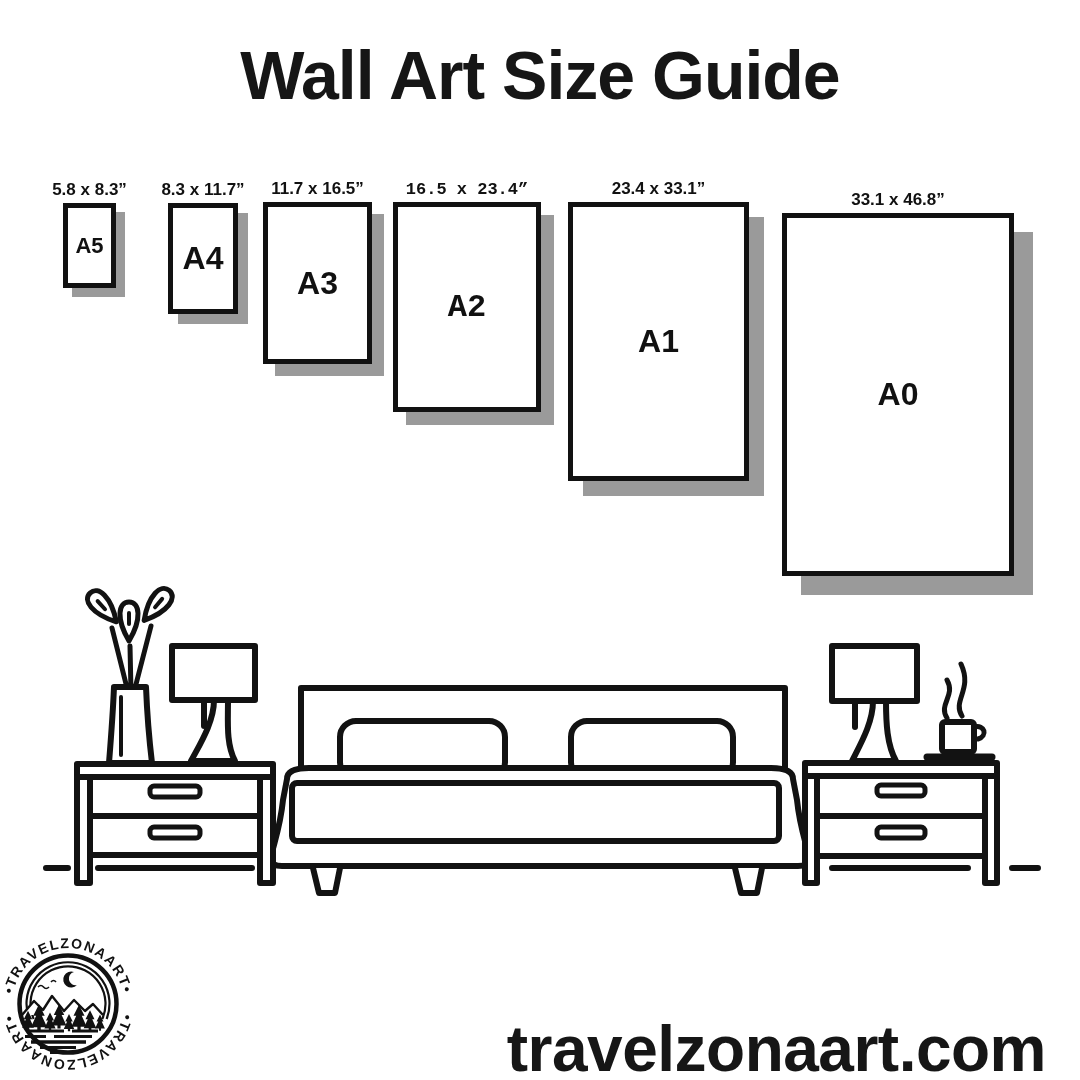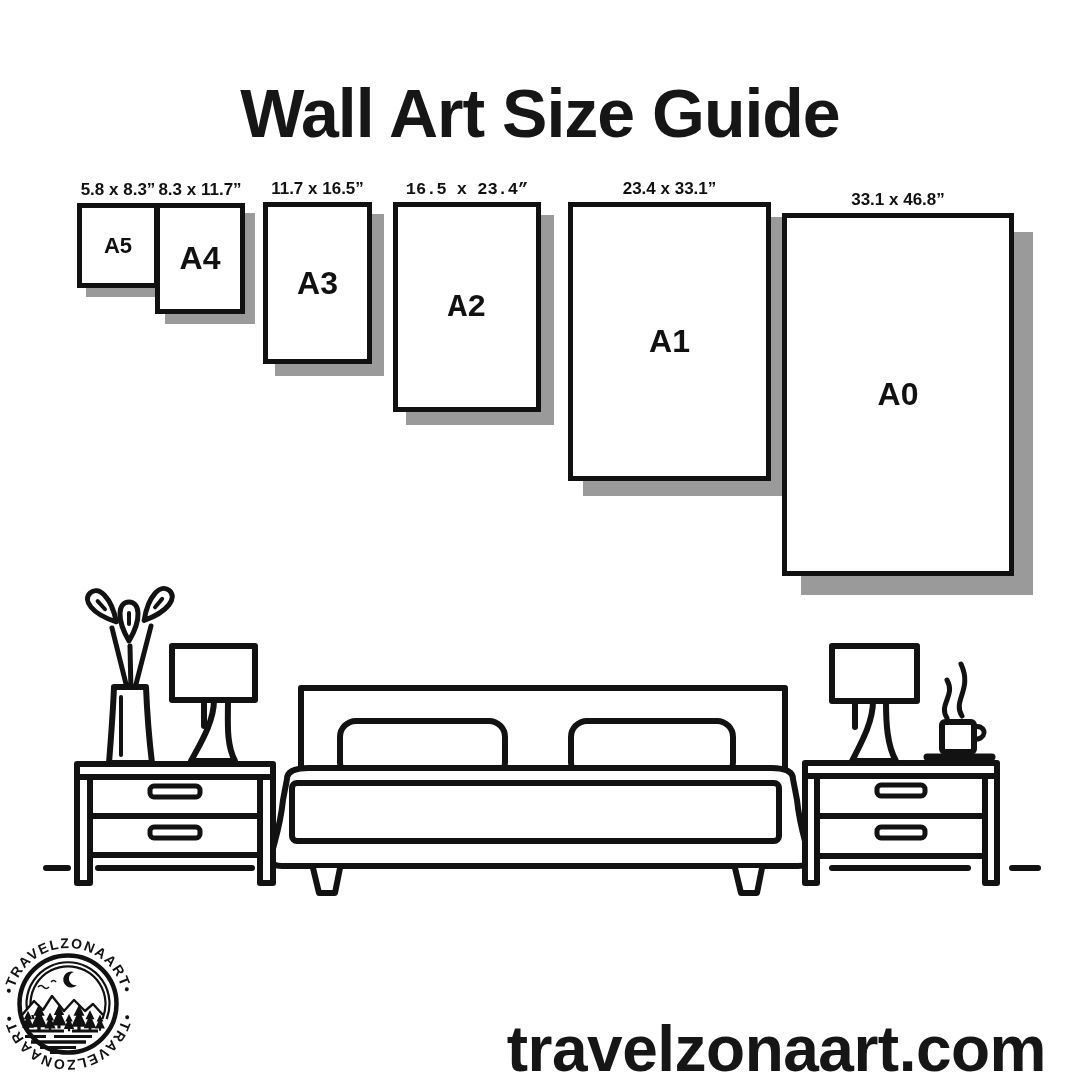--- a/index.html
+++ b/index.html
@@ -2,37 +2,37 @@
 <html><head>
 <meta charset="utf-8">
 <style>
   html,body{margin:0;padding:0;}
   body{
     width:1080px;height:1080px;position:relative;overflow:hidden;
     background:#ffffff;font-family:"Liberation Sans",sans-serif;color:#111;
   }
   .page-title{
     position:absolute;top:36px;left:0;width:1080px;text-align:center;
-    font-size:68px;font-weight:bold;letter-spacing:-1px;color:#161616;margin-top:38px;
+    font-size:68px;font-weight:bold;letter-spacing:-1px;color:#161616;
   }
   .paper{
     position:absolute;background:#fff;border:5px solid #111;box-sizing:border-box;
     display:flex;align-items:center;justify-content:center;
   }
   .pname{font-weight:bold;font-size:32px;color:#111;}
   .dims{
     position:absolute;bottom:calc(100% + 8px);left:50%;transform:translateX(-50%);
     white-space:nowrap;font-weight:bold;font-size:17px;color:#111;
   }
-  .p-a5{left:77px;top:203px;width:82px;height:85px;box-shadow:9px 9px 0 #9a9a9a;}
+  .p-a5{left:63px;top:203px;width:53px;height:85px;box-shadow:9px 9px 0 #9a9a9a;}
   .p-a5 .pname{font-size:22px;}
-  .p-a4{left:155px;top:203px;width:90px;height:111px;box-shadow:10px 10px 0 #9a9a9a;align-items:center;}
+  .p-a4{left:168px;top:203px;width:70px;height:111px;box-shadow:10px 10px 0 #9a9a9a;align-items:center;}
   .p-a3{left:263px;top:202px;width:109px;height:162px;box-shadow:12px 12px 0 #9a9a9a;align-items:center;}
   .p-a2{left:393px;top:202px;width:148px;height:210px;box-shadow:13px 13px 0 #9a9a9a;font-family:Liberation Mono, monospace;}
-  .p-a1{left:568px;top:202px;width:203px;height:279px;box-shadow:15px 15px 0 #9a9a9a;}
+  .p-a1{left:568px;top:202px;width:181px;height:279px;box-shadow:15px 15px 0 #9a9a9a;}
   .p-a0{left:782px;top:213px;width:232px;height:363px;box-shadow:19px 19px 0 #9a9a9a;}
   .scene{position:absolute;left:0;top:0;width:1080px;height:1080px;}
   .logo-badge{position:absolute;left:-2px;top:931px;width:140px;height:146px;}
   .logo-text{font-family:"Liberation Sans",sans-serif;font-weight:bold;font-size:14px;letter-spacing:1.5px;fill:#111;}
   .website{
     position:absolute;top:1012px;right:34px;font-size:64px;font-weight:bold;
     letter-spacing:-0.5px;color:#161616;
   }
 </style>
 </head>

